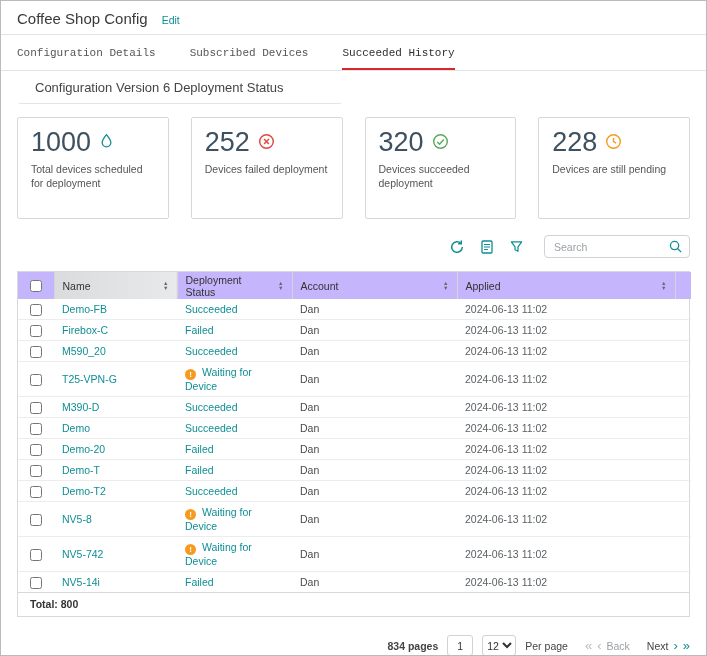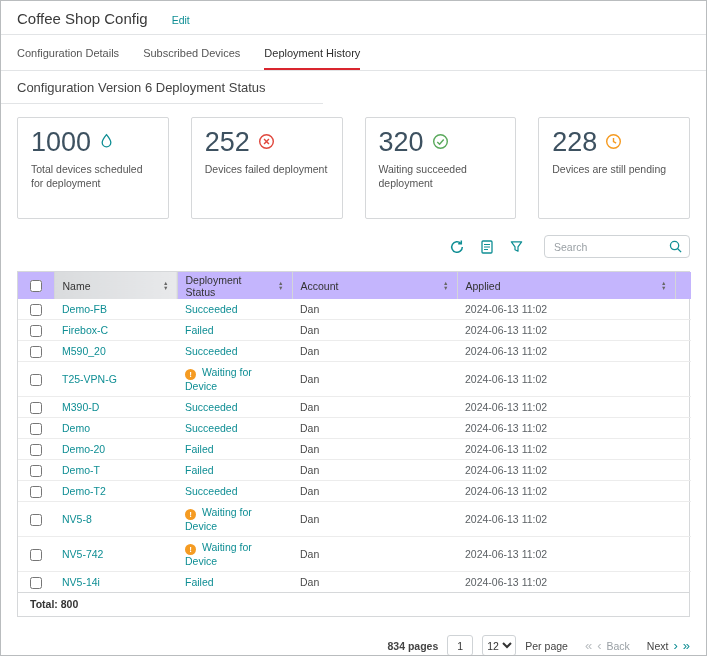--- a/index.html
+++ b/index.html
@@ -1,31 +1,31 @@
 <!DOCTYPE html>
 <html><head>
 <meta charset="utf-8">
 <style>
   * { box-sizing: border-box; margin: 0; padding: 0; }
   html,body { background:#fff; }
   body { width:707px; height:656px; font-family:"Liberation Sans", sans-serif; color:#333; }
   .app { width:707px; height:656px; border:1px solid #b9bcbe; background:#fff; display:flex; flex-direction:column; overflow:hidden; }
 
   
-  .topbar { display:flex; align-items:baseline; gap:24px; padding:9px 16px 7px; border-bottom:1px solid #e2e4e6; }
+  .topbar { display:flex; align-items:baseline; gap:14px; padding:9px 16px 7px; border-bottom:1px solid #e2e4e6; }
   .topbar h1 { font-size:15px; font-weight:400; color:#3a3a3a; }
   .edit-link { font-size:10.5px; color:#0f8e94; text-decoration:none; cursor:pointer; }
 
   
-  .tabs { display:flex; gap:24px; padding:12px 16px 0; border-bottom:1px solid #e2e4e6; }
+  .tabs { display:flex; gap:34px; padding:12px 16px 0; border-bottom:1px solid #e2e4e6;font-family:Liberation Mono, monospace; }
   .tab { font-size:11px; color:#555; padding-bottom:9px; cursor:pointer; border-bottom:2px solid transparent; }
   .tab.active { color:#2f2f2f; border-bottom-color:#d9252e; }
 
   
-  .section-title-wrap { padding:0 0 0 0; }
+  .section-title-wrap { padding:0 0 0 0;margin-left:18px; }
   .section-title-inner { width:322px; border-bottom:1px solid #e2e4e6; padding:9px 16px 8px; }
   .section-title-inner h2 { font-size:13px; font-weight:400; color:#444; white-space:nowrap; }
 
   
   .notice { display:flex; align-items:center; gap:6px; margin:13px 16px 0; }
   .warn-ring { width:12px; height:12px; border-radius:50%; background:#f59b22; color:#fff;
                display:inline-flex; align-items:center; justify-content:center; font-size:8px; font-weight:bold; flex:0 0 auto; }
   .warn-ring::after { content:"!"; }
   .notice-text { font-size:10.5px; font-weight:bold; color:#333; }
 
@@ -85,21 +85,21 @@
 <div class="app">
 
   <header class="topbar">
     <h1>Coffee Shop Config</h1>
     <a class="edit-link">Edit</a>
   </header>
 
   <nav class="tabs">
     <div class="tab">Configuration Details</div>
     <div class="tab">Subscribed Devices</div>
-    <div class="tab active">Deployment History</div>
+    <div class="tab active">Succeeded History</div>
   </nav>
 
   <div class="section-title-wrap">
     <div class="section-title-inner">
       <h2>Configuration Version 6 Deployment Status</h2>
     </div>
   </div>
 
 
   <div class="cards">
@@ -129,21 +129,21 @@
     <div class="card">
       <div class="card-top">
         <span class="num">320</span>
         <span class="card-icon">
           <svg width="17" height="17" viewBox="0 0 18 18">
               <circle cx="9" cy="9" r="7.2" fill="none" stroke="#5aa95c" stroke-width="1.5"></circle>
               <path d="M5.6 9.4l2.4 2.4 4.4-5" fill="none" stroke="#5aa95c" stroke-width="1.5"></path>
             </svg>
         </span>
       </div>
-      <div class="card-label">Waiting succeeded deployment</div>
+      <div class="card-label">Devices succeeded deployment</div>
     </div>
     <div class="card">
       <div class="card-top">
         <span class="num">228</span>
         <span class="card-icon">
           <svg width="17" height="17" viewBox="0 0 18 18">
               <circle cx="9" cy="9" r="7.2" fill="none" stroke="#f59b22" stroke-width="1.5"></circle>
               <path d="M9 5.2v4l2.8 1.5" fill="none" stroke="#f59b22" stroke-width="1.5"></path>
             </svg>
         </span>

